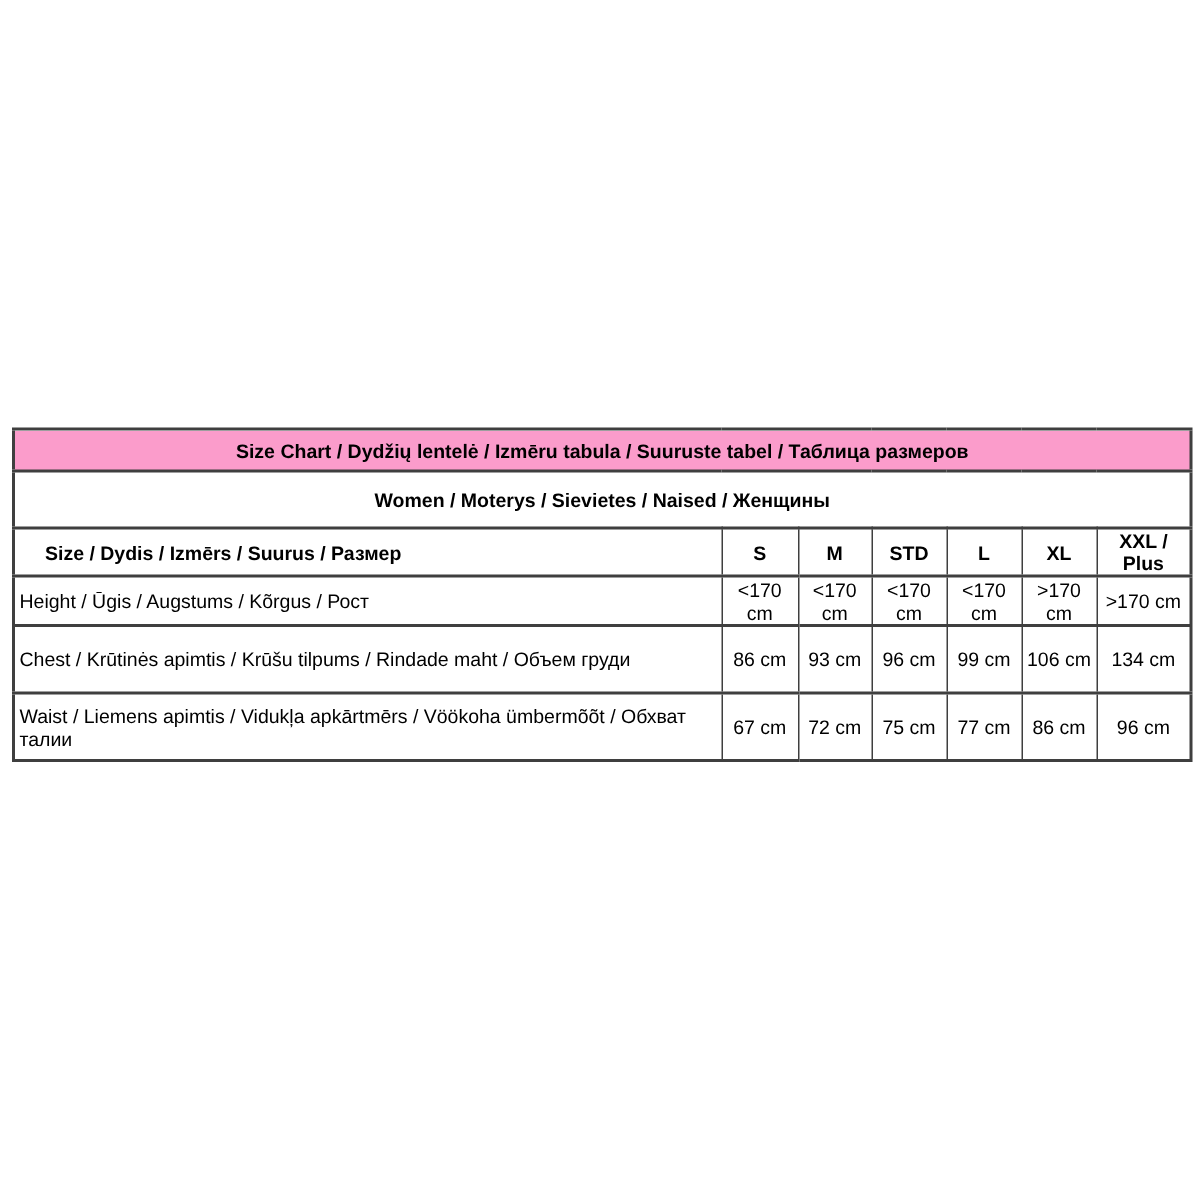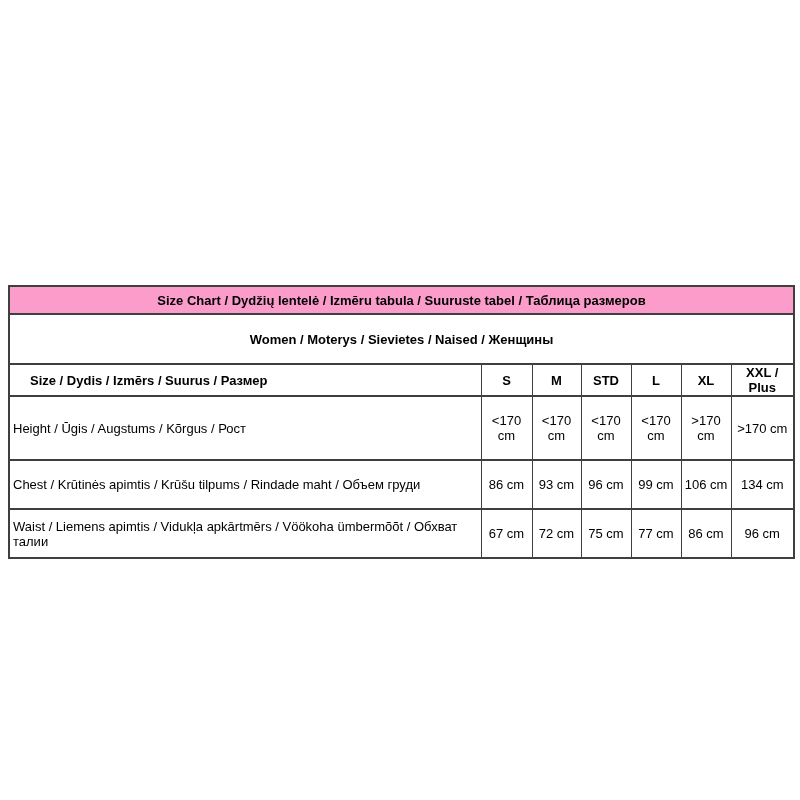--- a/index.html
+++ b/index.html
@@ -42,43 +42,43 @@
   }
   .title-cell {
     background: var(--accent);
     font-weight: bold;
     text-align: center;
     height: 28px;
   }
   .subtitle-cell {
     font-weight: bold;
     text-align: center;
-    height: 50px;
+    height: 38px;
   }
   .header-row td { height: 30px; }
   .header-label {
     font-weight: bold;
     text-align: left;
     padding-left: 20px;
   }
   .header-size {
     font-weight: bold;
     text-align: center;
     padding: 0 2px;
   }
-  .data-row td { height: 28px; }
+  .data-row td { height: 45px; }
   .data-row.tall td { height: 33px; }
   .row-label {
     text-align: left;
     padding-left: 3px;
     margin-left: 22px;
   }
   .value-cell {
     text-align: center;
-    padding: 16px 2px;
+    padding: 0 2px;
   }
 </style>
 </head>
 <body>
 
 <div class="page">
   <table class="size-chart">
     <colgroup>
       <col style="width:472px">
       <col style="width:51px">

